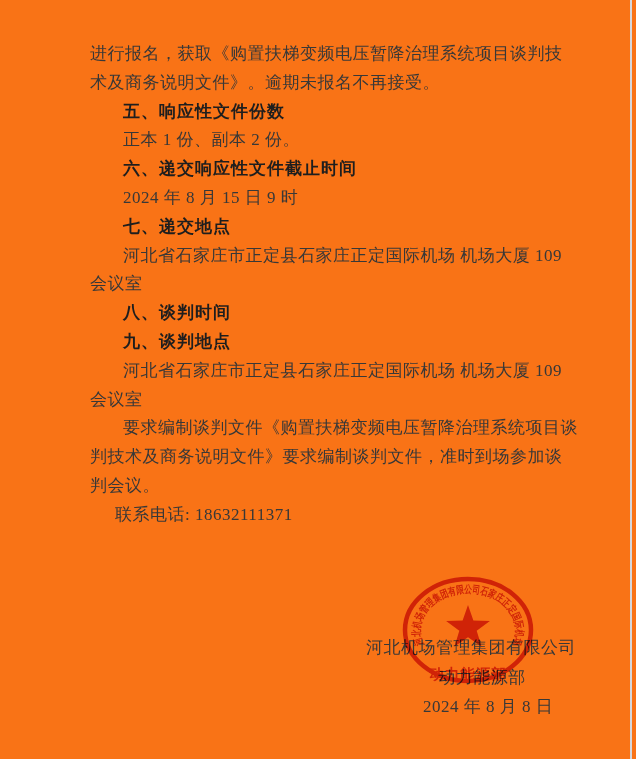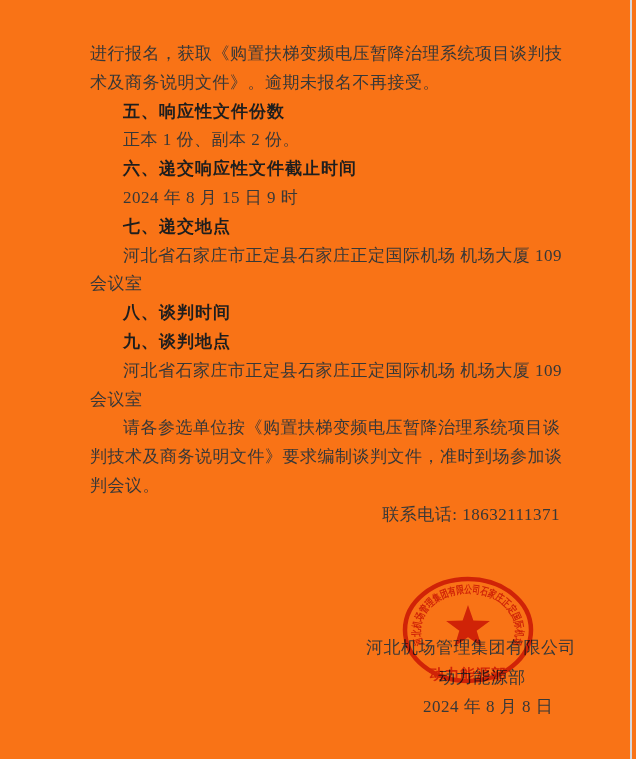--- a/index.html
+++ b/index.html
@@ -39,21 +39,21 @@
     letter-spacing: 0.5px;
     color: #383838;
   }
   .heading {
     font-family: Liberation Serif, serif;
     font-weight: bold;
     color: #1e1e1e;
     letter-spacing: 1px;
   }
   .indent { padding-left: 33px; }
-  .indent-sm { padding-left: 25px; text-align: right; }
+  .indent-sm { padding-left: 25px; }
 
   .signature-line {
     position: absolute;
     margin: 16px;
     font-size: 17px;
     line-height: 19px;
     letter-spacing: 0.5px;
     color: #383838;
     text-align: center;
     white-space: nowrap;
@@ -88,21 +88,21 @@
     <p class="ln indent">正本 1 份、副本 2 份。</p>
     <p class="ln heading indent">六、递交响应性文件截止时间</p>
     <p class="ln indent">2024 年 8 月 15 日 9 时</p>
     <p class="ln heading indent">七、递交地点</p>
     <p class="ln indent">河北省石家庄市正定县石家庄正定国际机场 机场大厦 109</p>
     <p class="ln">会议室</p>
     <p class="ln heading indent">八、谈判时间</p>
     <p class="ln heading indent">九、谈判地点</p>
     <p class="ln indent">河北省石家庄市正定县石家庄正定国际机场 机场大厦 109</p>
     <p class="ln">会议室</p>
-    <p class="ln indent">请各参选单位按《购置扶梯变频电压暂降治理系统项目谈</p>
+    <p class="ln indent">要求编制谈判文件《购置扶梯变频电压暂降治理系统项目谈</p>
     <p class="ln">判技术及商务说明文件》要求编制谈判文件，准时到场参加谈</p>
     <p class="ln">判会议。</p>
     <p class="ln indent-sm">联系电话: 18632111371</p>
   </div>
 
   <p class="signature-line sig-company">河北机场管理集团有限公司</p>
   <p class="signature-line sig-dept">动力能源部</p>
   <p class="signature-line sig-date">2024 年 8 月 8 日</p>
 
   <svg class="seal" viewBox="0 0 150 128" xmlns="http://www.w3.org/2000/svg">

